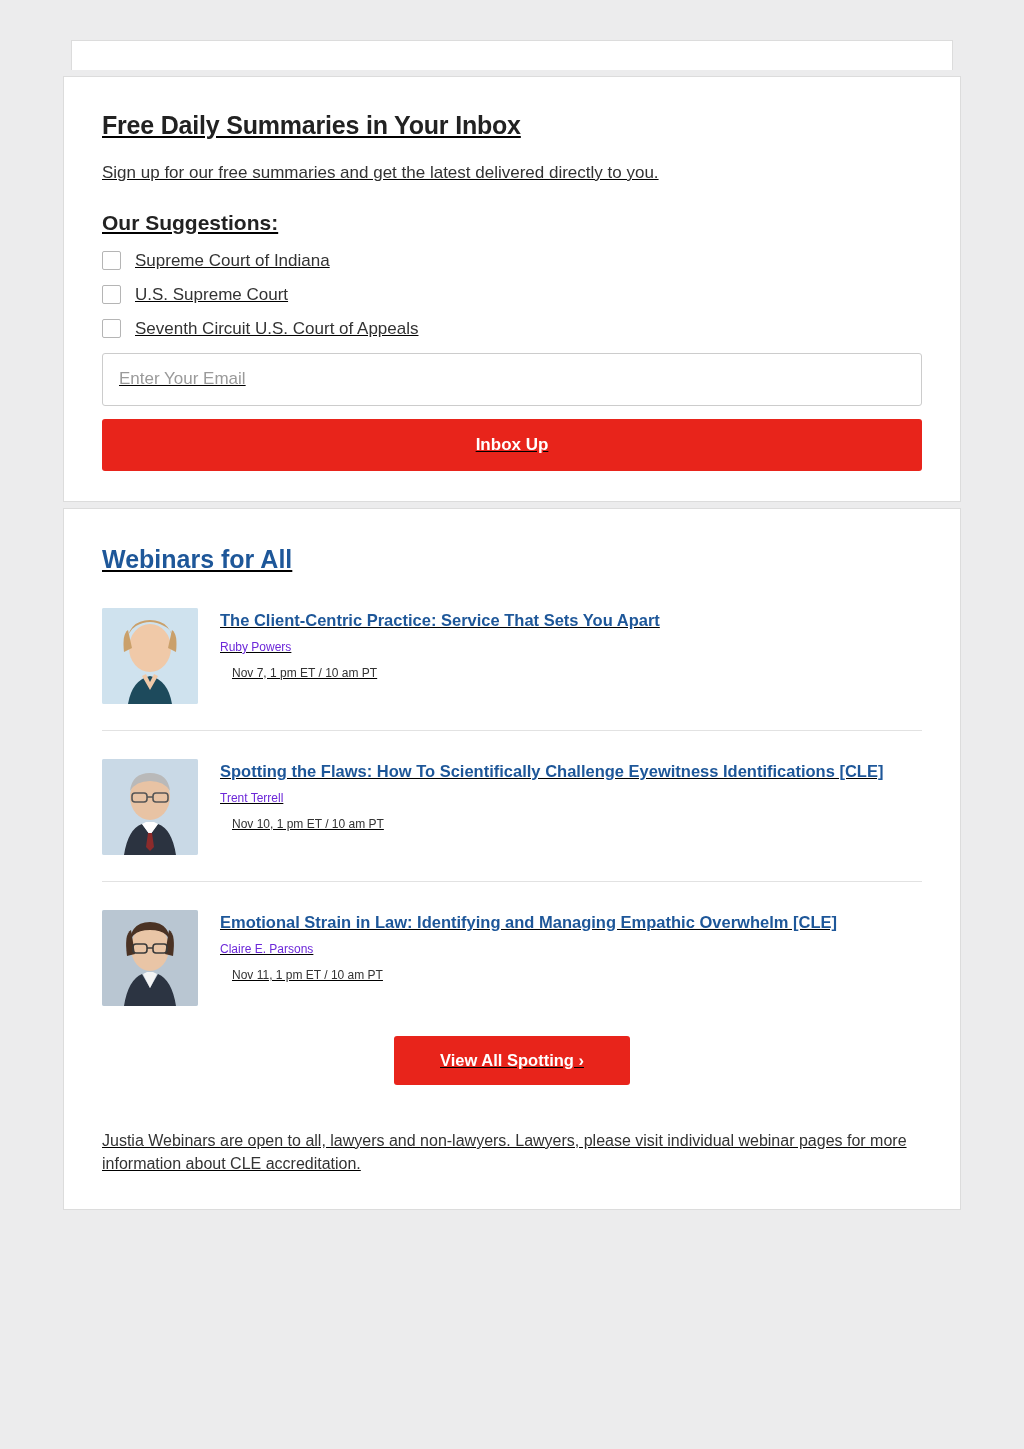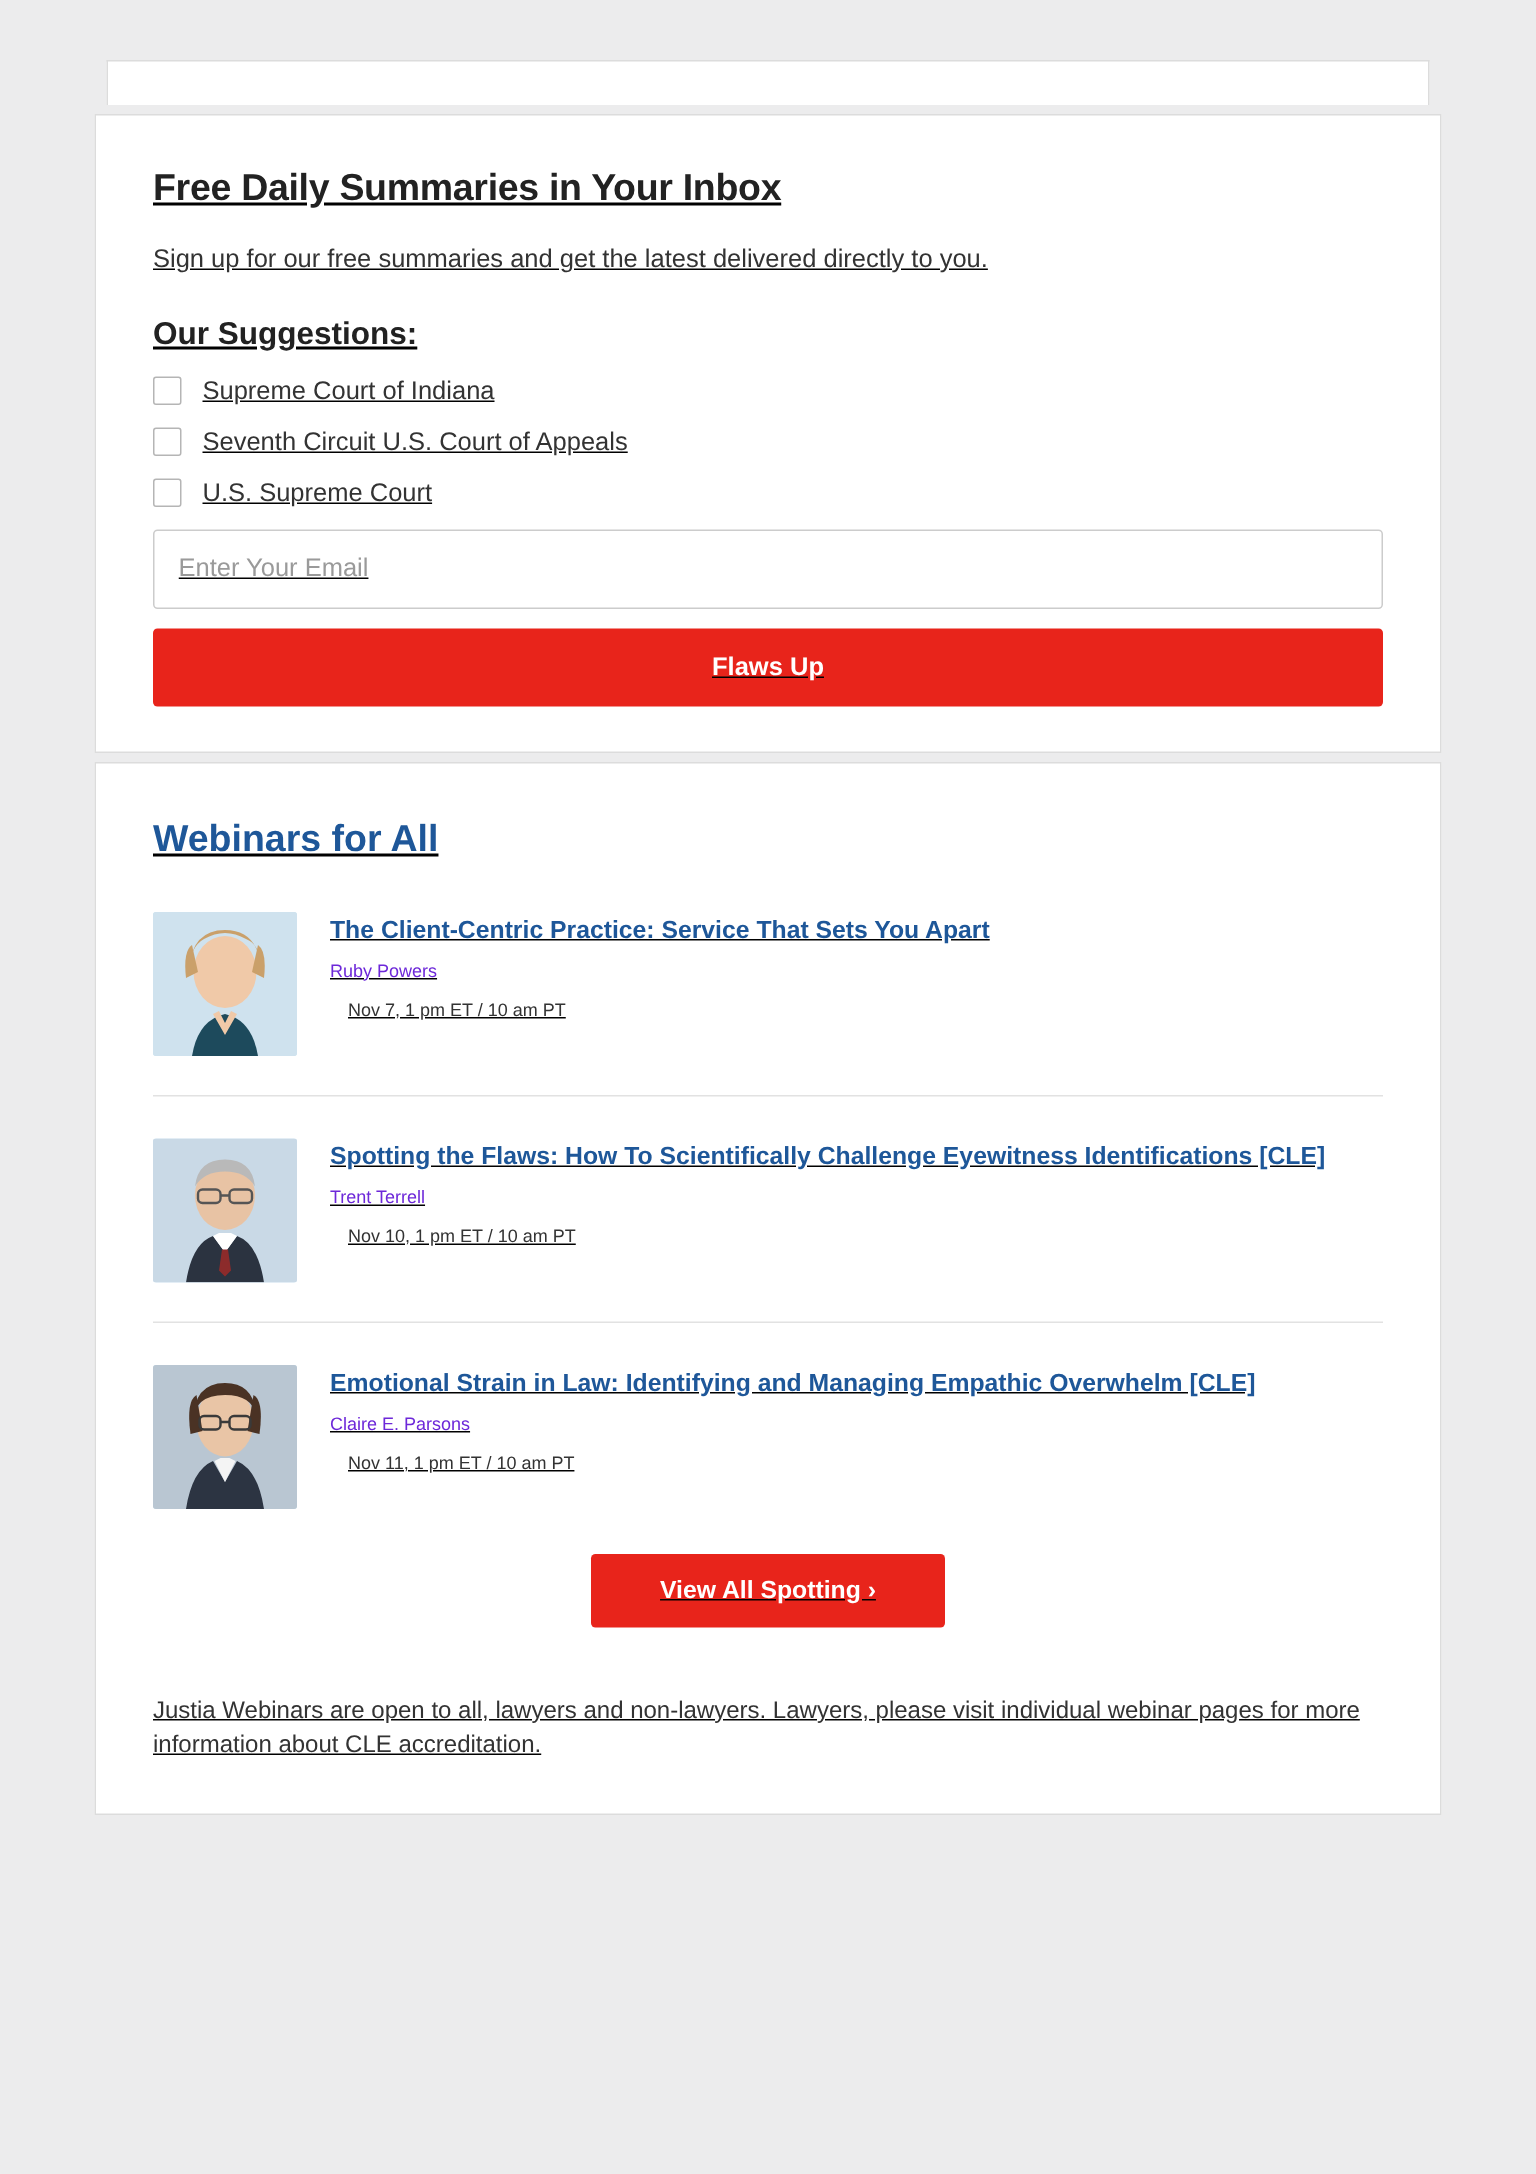--- a/index.html
+++ b/index.html
@@ -188,30 +188,30 @@
       <h2 class="signup-title">Free Daily Summaries in Your Inbox</h2>
       <p class="signup-sub">Sign up for our free summaries and get the latest delivered directly to you.</p>
       <h3 class="suggest-title">Our Suggestions:</h3>
 
       <div class="checkbox-row">
         <span class="checkbox-box"></span>
         <span class="checkbox-label">Supreme Court of Indiana</span>
       </div>
       <div class="checkbox-row">
         <span class="checkbox-box"></span>
-        <span class="checkbox-label">Seventh Circuit U.S. Court of Appeals</span>
+        <span class="checkbox-label">U.S. Supreme Court</span>
       </div>
       <div class="checkbox-row">
         <span class="checkbox-box"></span>
-        <span class="checkbox-label">U.S. Supreme Court</span>
+        <span class="checkbox-label">Seventh Circuit U.S. Court of Appeals</span>
       </div>
 
       <input class="email-input" type="email" placeholder="Enter Your Email" style="">
 
-      <button class="signup-button">Flaws Up</button>
+      <button class="signup-button">Inbox Up</button>
     </div>
   </section>
 
   <section class="card">
     <div class="webinar-inner">
       <h2 class="webinars-title">Webinars for All</h2>
 
       <div class="webinar-item">
         <div class="thumb">
           <svg viewBox="0 0 96 96" preserveAspectRatio="xMidYMid slice">

